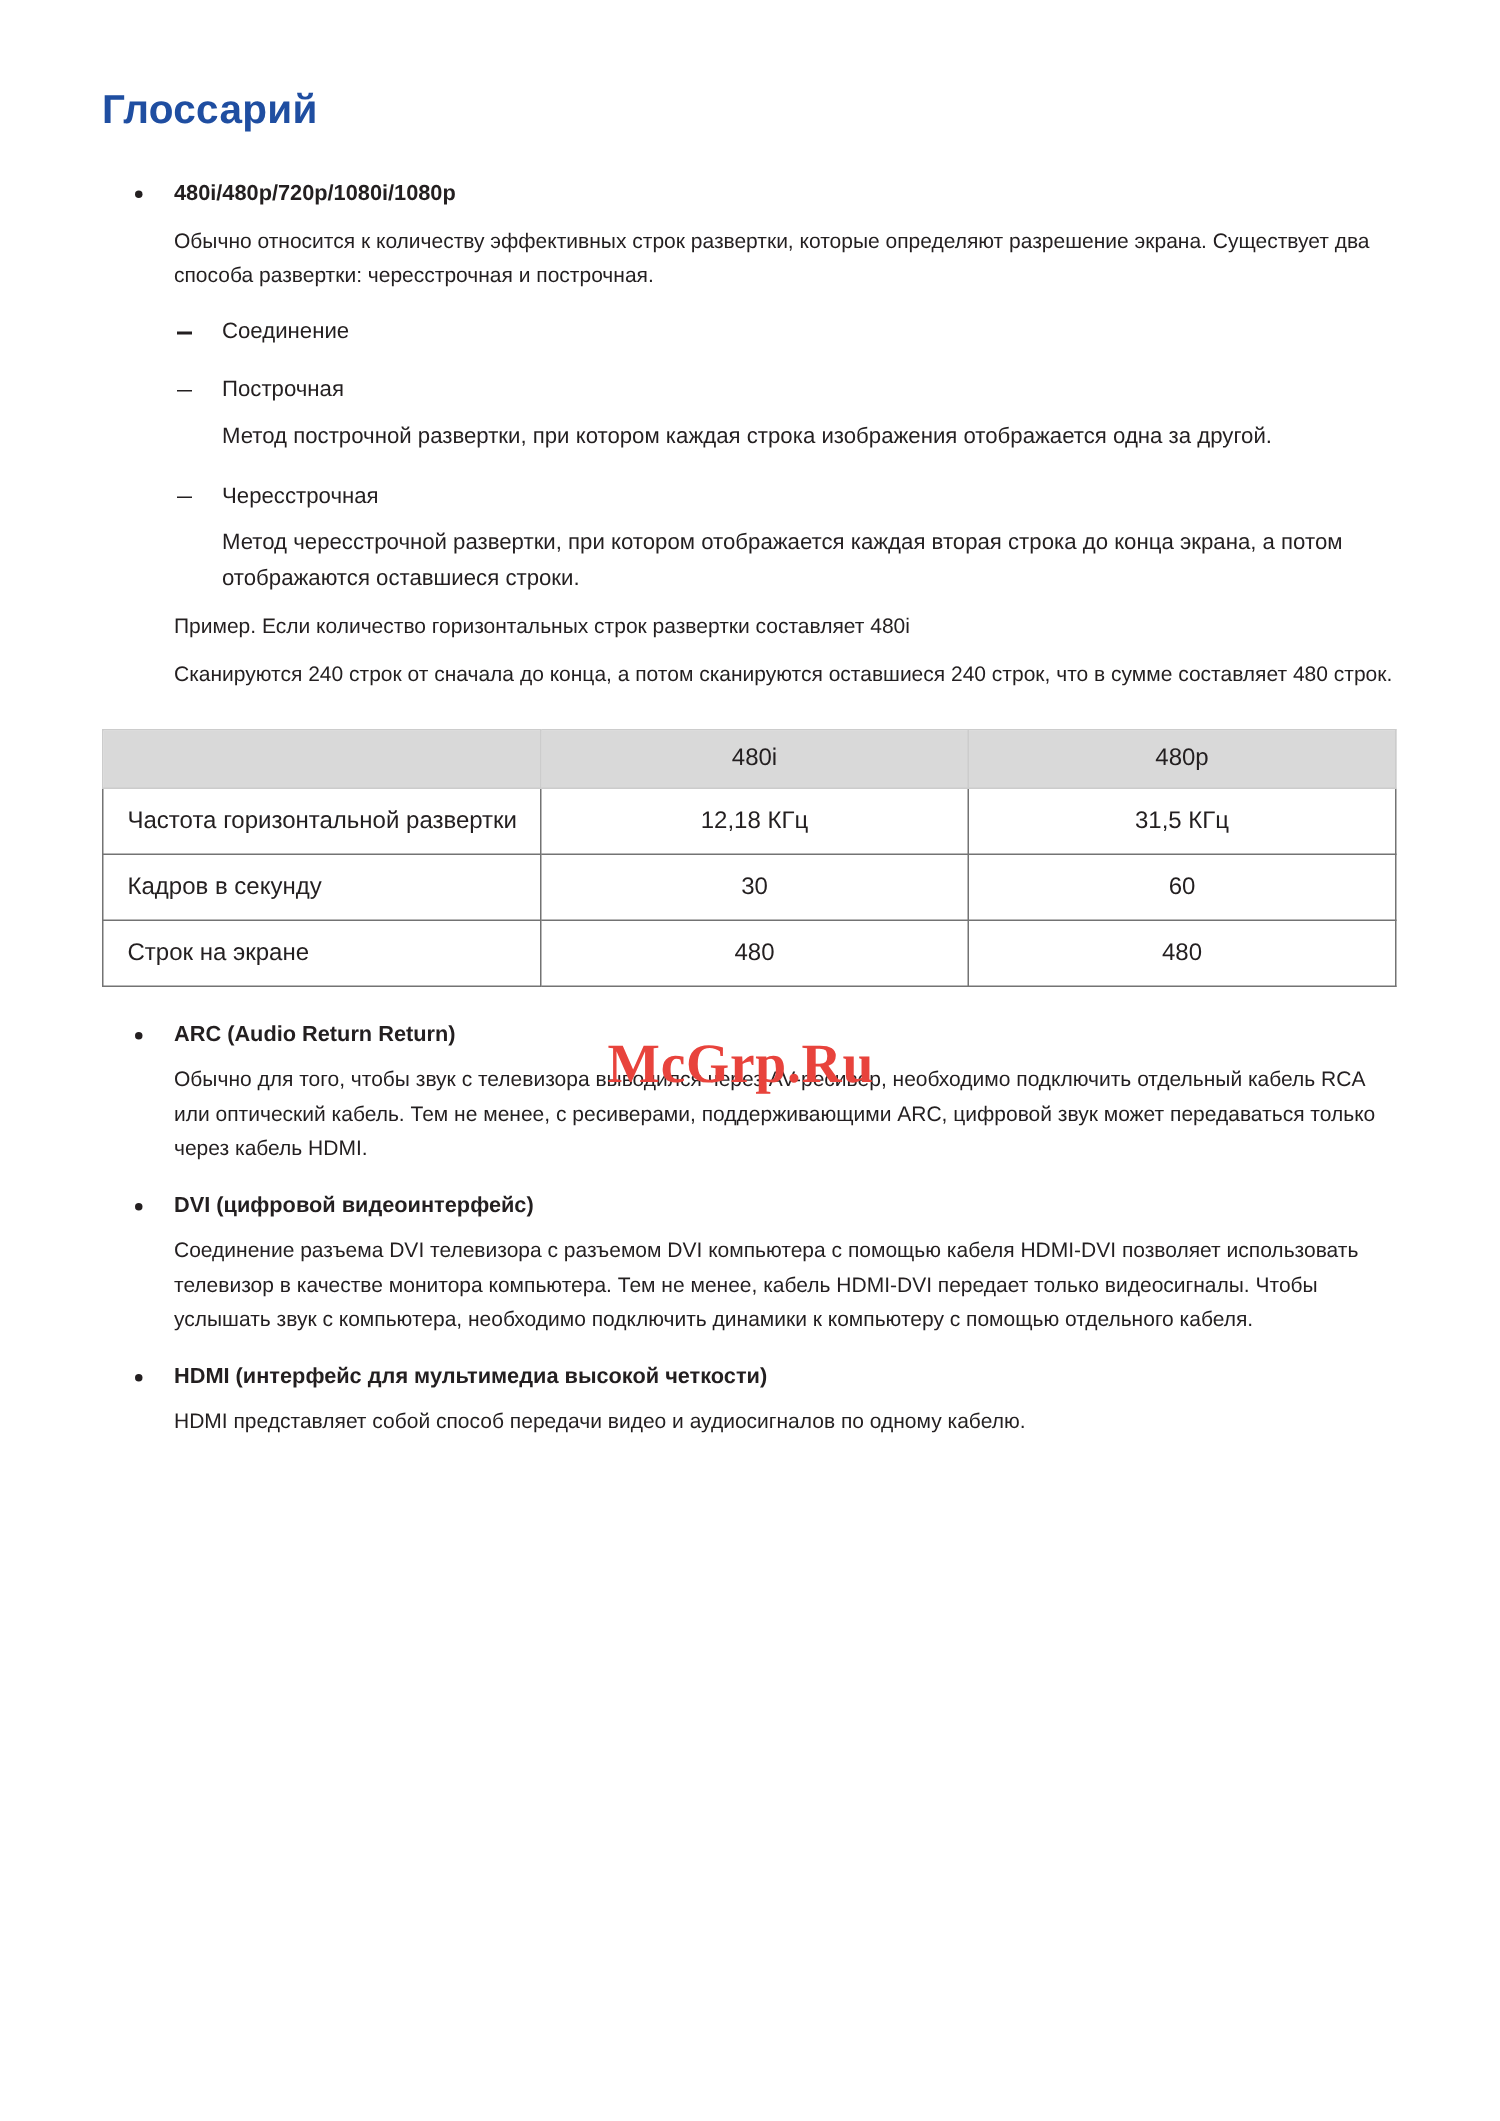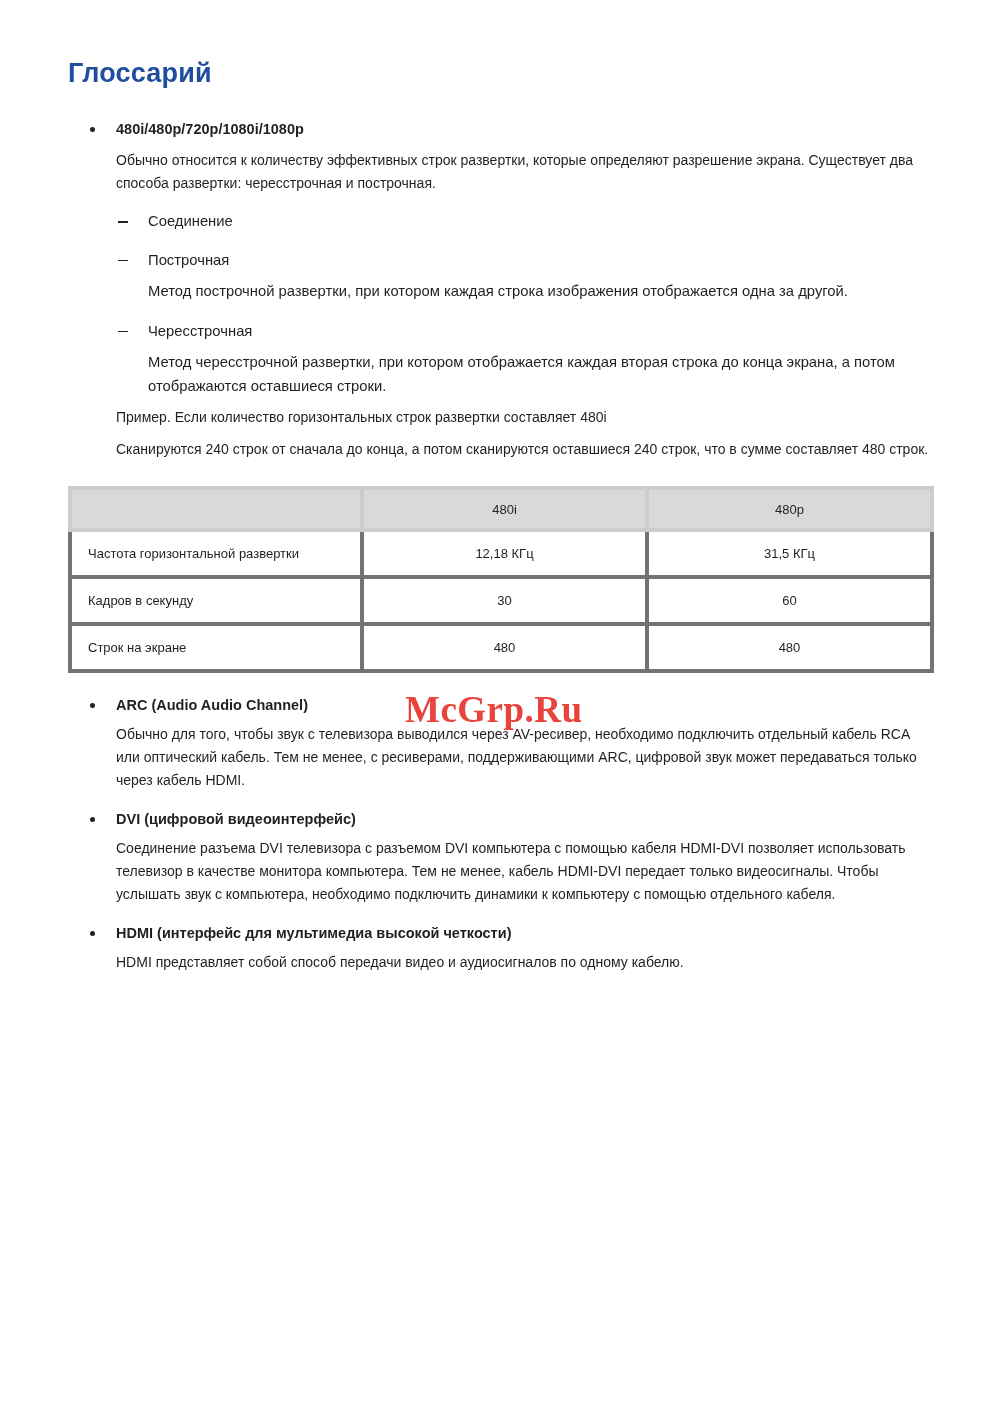--- a/index.html
+++ b/index.html
@@ -99,22 +99,22 @@
     margin: 26px 0 0 0;
     padding-left: 0;
   }
   table.spec {
     border-collapse: collapse;
     width: 862px;
     margin-left: 0;
     table-layout: fixed;
   }
   table.spec th, table.spec td {
-    border: 4px solid #737373;
-    font-size: 13px;
+    border: 1px solid #737373;
+    font-size: 16px;
     font-weight: normal;
     padding: 0;
     height: 43px;
     vertical-align: middle;
   }
   table.spec thead th {
     background: #d9d9d9;
     color: #231f20;
     text-align: center;
     height: 38px;
@@ -213,21 +213,21 @@
             <td class="rowhead">Строк на экране</td>
             <td class="val">480</td>
             <td class="val">480</td>
           </tr>
         </tbody>
       </table>
     </div>
 
     <div class="bullet-item section-gap">
       <span class="dot"></span>
-      <div class="bullet-title">ARC (Audio Audio Channel)</div>
+      <div class="bullet-title">ARC (Audio Return Return)</div>
     </div>
     <p class="para tight">Обычно для того, чтобы звук с телевизора выводился через AV-ресивер, необходимо подключить отдельный кабель RCA или оптический кабель. Тем не менее, с ресиверами, поддерживающими ARC, цифровой звук может передаваться только через кабель HDMI.</p>
 
     <div class="bullet-item section-gap-sm">
       <span class="dot"></span>
       <div class="bullet-title">DVI (цифровой видеоинтерфейс)</div>
     </div>
     <p class="para tight">Соединение разъема DVI телевизора с разъемом DVI компьютера с помощью кабеля HDMI-DVI позволяет использовать телевизор в качестве монитора компьютера. Тем не менее, кабель HDMI-DVI передает только видеосигналы. Чтобы услышать звук с компьютера, необходимо подключить динамики к компьютеру с помощью отдельного кабеля.</p>
 
     <div class="bullet-item section-gap-sm">

